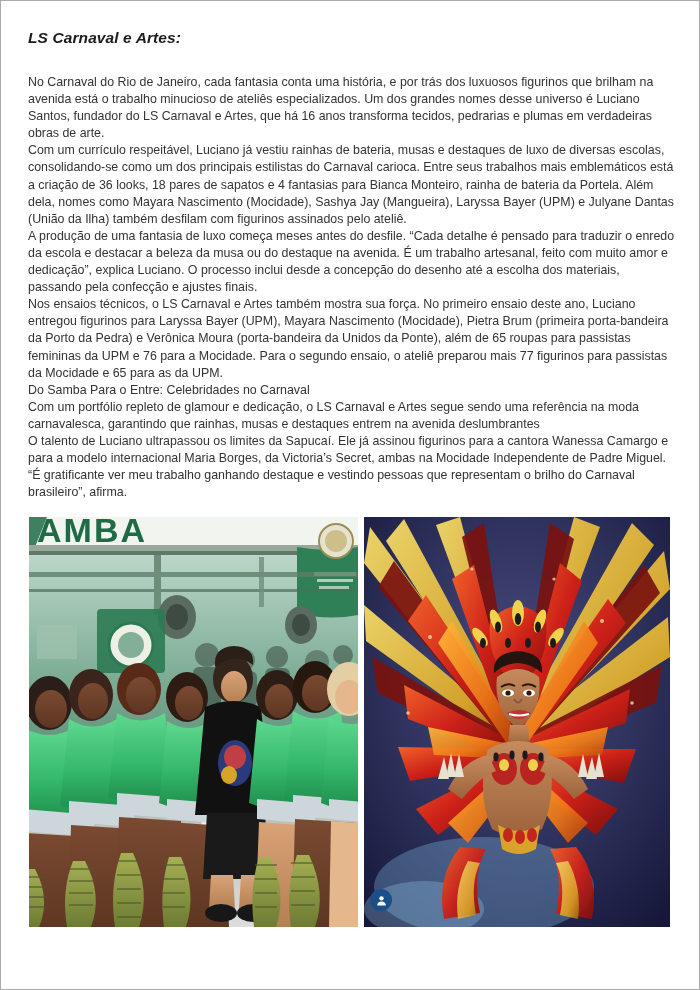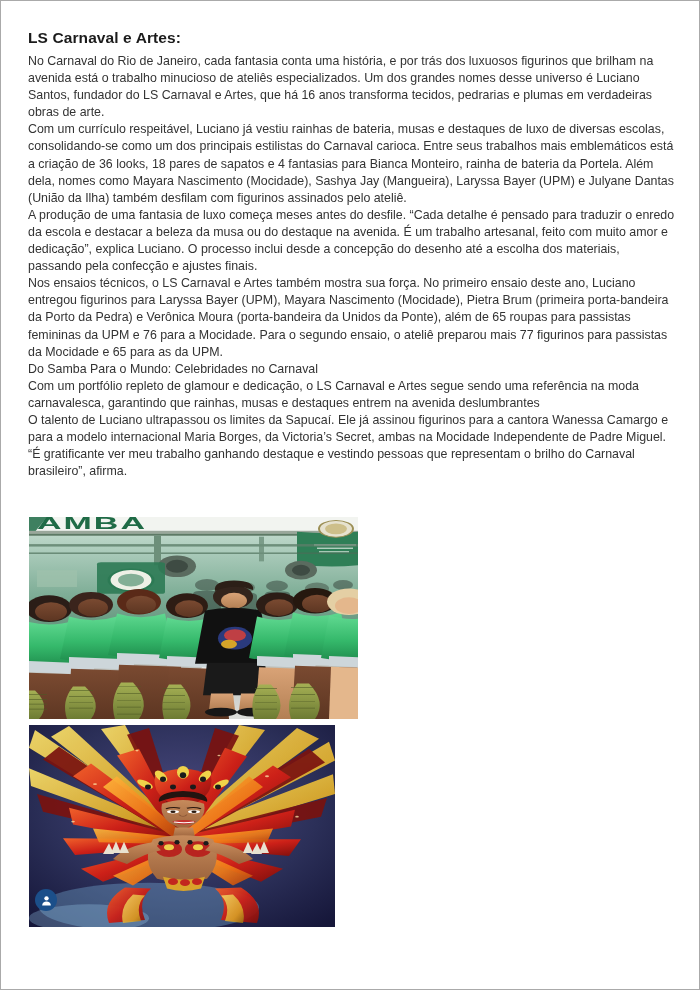--- a/index.html
+++ b/index.html
@@ -24,43 +24,43 @@
     left: 27px;
     top: 26px;
     width: 648px;
   }
   .headline {
     font-size: 15.5px;
     font-weight: bold;
     color: #1b1b1b;
     line-height: 21px;
     letter-spacing: 0.1px;
+    font-style: italic;
   }
   .headline .line2 {
     display: block;
   }
   .body-text {
-    margin-top: 5px;
+    margin-top: 26px;
     font-size: 12.4px;
     line-height: 17.1px;
     color: #333333;
     text-align: left;
   }
   .body-text p {
     margin: 0;
   }
   .photos {
     position: absolute;
     left: 28px;
     top: 516px;
     width: 641px;
     height: 410px;
     display: flex;
     gap: 6px;
-    flex-direction: column;
   }
   .photo {
     position: relative;
     overflow: hidden;
     background: #222;
   }
   .photo-left { width: 329px; height: 410px; }
   .photo-right { width: 306px; height: 410px; }
   .photo svg { display: block; width: 100%; height: 100%; }
   .avatar-badge {
@@ -86,21 +86,21 @@
 
     <div class="headline">
       <span>LS Carnaval e Artes:</span>
     </div>
 
     <div class="body-text">
       <p>No Carnaval do Rio de Janeiro, cada fantasia conta uma história, e por trás dos luxuosos figurinos que brilham na avenida está o trabalho minucioso de ateliês especializados. Um dos grandes nomes desse universo é Luciano Santos, fundador do LS Carnaval e Artes, que há 16 anos transforma tecidos, pedrarias e plumas em verdadeiras obras de arte.</p>
       <p>Com um currículo respeitável, Luciano já vestiu rainhas de bateria, musas e destaques de luxo de diversas escolas, consolidando-se como um dos principais estilistas do Carnaval carioca. Entre seus trabalhos mais emblemáticos está a criação de 36 looks, 18 pares de sapatos e 4 fantasias para Bianca Monteiro, rainha de bateria da Portela. Além dela, nomes como Mayara Nascimento (Mocidade), Sashya Jay (Mangueira), Laryssa Bayer (UPM) e Julyane Dantas (União da Ilha) também desfilam com figurinos assinados pelo ateliê.</p>
       <p>A produção de uma fantasia de luxo começa meses antes do desfile. “Cada detalhe é pensado para traduzir o enredo da escola e destacar a beleza da musa ou do destaque na avenida. É um trabalho artesanal, feito com muito amor e dedicação”, explica Luciano. O processo inclui desde a concepção do desenho até a escolha dos materiais, passando pela confecção e ajustes finais.</p>
       <p>Nos ensaios técnicos, o LS Carnaval e Artes também mostra sua força. No primeiro ensaio deste ano, Luciano entregou figurinos para Laryssa Bayer (UPM), Mayara Nascimento (Mocidade), Pietra Brum (primeira porta-bandeira da Porto da Pedra) e Verônica Moura (porta-bandeira da Unidos da Ponte), além de 65 roupas para passistas femininas da UPM e 76 para a Mocidade. Para o segundo ensaio, o ateliê preparou mais 77 figurinos para passistas da Mocidade e 65 para as da UPM.</p>
-      <p>Do Samba Para o Mundo: Celebridades no Carnaval</p>
+      <p>Do Samba Para o Entre: Celebridades no Carnaval</p>
       <p>Com um portfólio repleto de glamour e dedicação, o LS Carnaval e Artes segue sendo uma referência na moda carnavalesca, garantindo que rainhas, musas e destaques entrem na avenida deslumbrantes</p>
       <p>O talento de Luciano ultrapassou os limites da Sapucaí. Ele já assinou figurinos para a cantora Wanessa Camargo e para a modelo internacional Maria Borges, da Victoria’s Secret, ambas na Mocidade Independente de Padre Miguel. “É gratificante ver meu trabalho ganhando destaque e vestindo pessoas que representam o brilho do Carnaval brasileiro”, afirma.</p>
     </div>
 
   </div>
 
   <div class="photos">
 
     <div class="photo photo-left">
       <svg viewBox="0 0 329 410" preserveAspectRatio="none">

